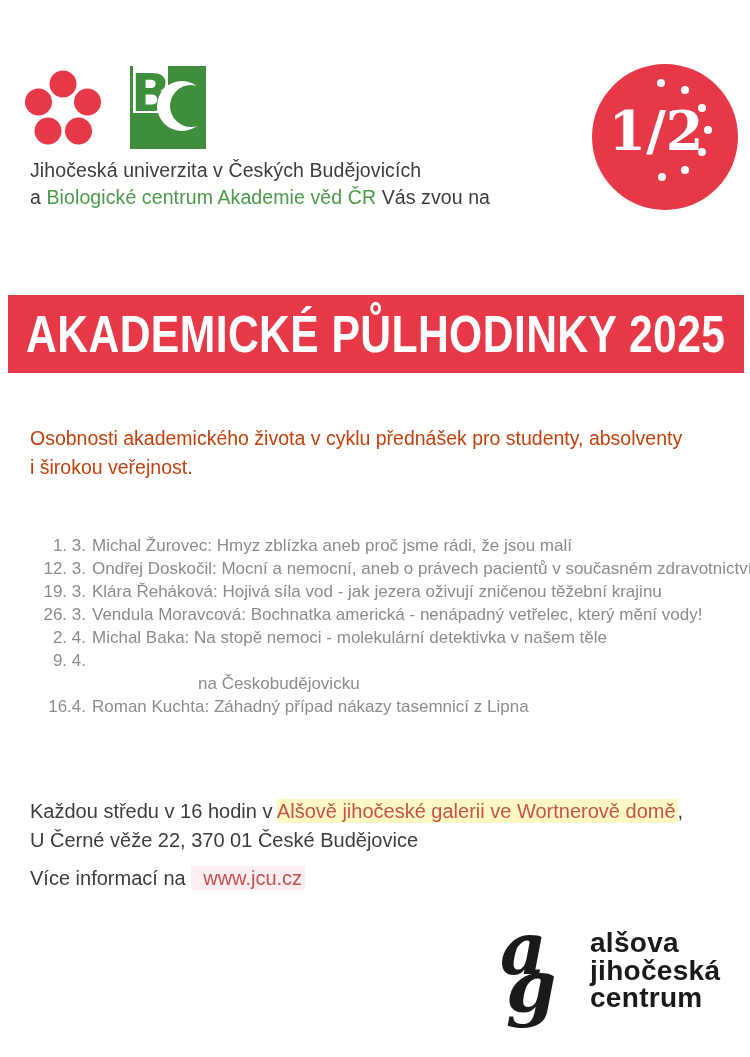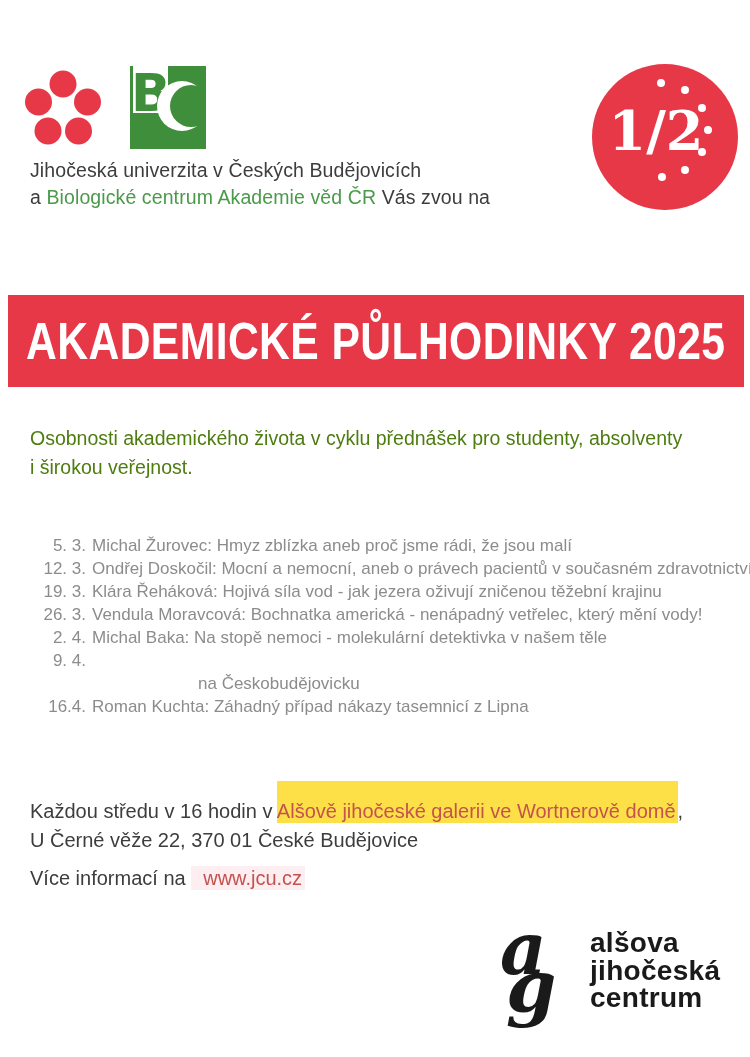--- a/index.html
+++ b/index.html
@@ -11,42 +11,42 @@
   
   .rose-logo   { position: absolute; left: 25px;  top: 68px;  width: 80px;  height: 82px; }
   .bc-logo     { position: absolute; left: 130px; top: 66px;  width: 76px;  height: 83px; }
   .badge       { position: absolute; left: 592px; top: 64px;  width: 146px; height: 146px; }
 
   .invite { position: absolute; left: 30px; top: 157px; font-size: 19.5px; line-height: 27px;
             color: #3d3d3c; letter-spacing: 0.1px; }
   .invite .green { color: #4a9a49; }
 
   
-  .banner { position: absolute; left: 8px; top: 295px; width: 736px; height: 92px;
+  .banner { position: absolute; left: 8px; top: 295px; width: 736px; height: 78px;
             background: #e73848; display: flex; align-items: center; }
   .banner-title { color: #ffffff; font-weight: bold; font-size: 52px; white-space: nowrap;
                   padding-left: 22px; transform: scaleX(0.82); transform-origin: left center;
                   letter-spacing: 0.5px; }
 
   
   .intro { position: absolute; left: 30px; top: 424px; font-size: 19.5px; line-height: 29px;
-           color: #4d7c0f; }
+           color: #c2410c; }
 
   
   .lectures { position: absolute; left: 30px; top: 534px; font-size: 17px; line-height: 23px;
               color: #8c8c8c; }
   .lecture-row { display: flex; }
   .lecture-date { width: 56px; text-align: right; flex: 0 0 56px; }
   .lecture-text { padding-left: 6px; white-space: nowrap; }
   .lecture-cont .lecture-text { padding-left: 112px; }
 
   
   .venue { position: absolute; left: 30px; top: 797px; font-size: 20px; line-height: 29px;
            color: #3d3d3c; }
-  .hl { color: #c4524e; background: #fde047; padding: 19px 2px 1px 0; }
+  .hl { color: #c4524e; background: #fef9c3; padding: 1px 2px 1px 0; }
   .info { position: absolute; left: 30px; top: 867px; font-size: 20px; color: #3d3d3c; }
   .info a { color: #c4524e; background: #fdeef1; text-decoration: none; padding: 1px 3px 1px 12px; }
 
   
   .ag-mark { position: absolute; left: 498px; top: 916px; width: 76px; height: 120px; }
   .ag-text { position: absolute; left: 590px; top: 929px; font-size: 28px; line-height: 27.5px;
              font-weight: bold; color: #1a1a1a; letter-spacing: 0.3px; }
 </style>
 </head>
 <body>
@@ -92,21 +92,21 @@
     <div class="banner-title">AKADEMICKÉ PŮLHODINKY 2025</div>
   </div>
 
   <div class="intro">
     <div>Osobnosti akademického života v cyklu přednášek pro studenty, absolventy</div>
     <div>i širokou veřejnost.</div>
   </div>
 
   <div class="lectures">
       <div class="lecture-row">
-        <span class="lecture-date">5. 3.</span>
+        <span class="lecture-date">1. 3.</span>
         <span class="lecture-text">Michal Žurovec: Hmyz zblízka aneb proč jsme rádi, že jsou malí</span>
       </div>
       <div class="lecture-row">
         <span class="lecture-date">12. 3.</span>
         <span class="lecture-text">Ondřej Doskočil: Mocní a nemocní, aneb o právech pacientů v současném zdravotnictví</span>
       </div>
       <div class="lecture-row">
         <span class="lecture-date">19. 3.</span>
         <span class="lecture-text">Klára Řeháková: Hojivá síla vod - jak jezera oživují zničenou těžební krajinu</span>
       </div>

